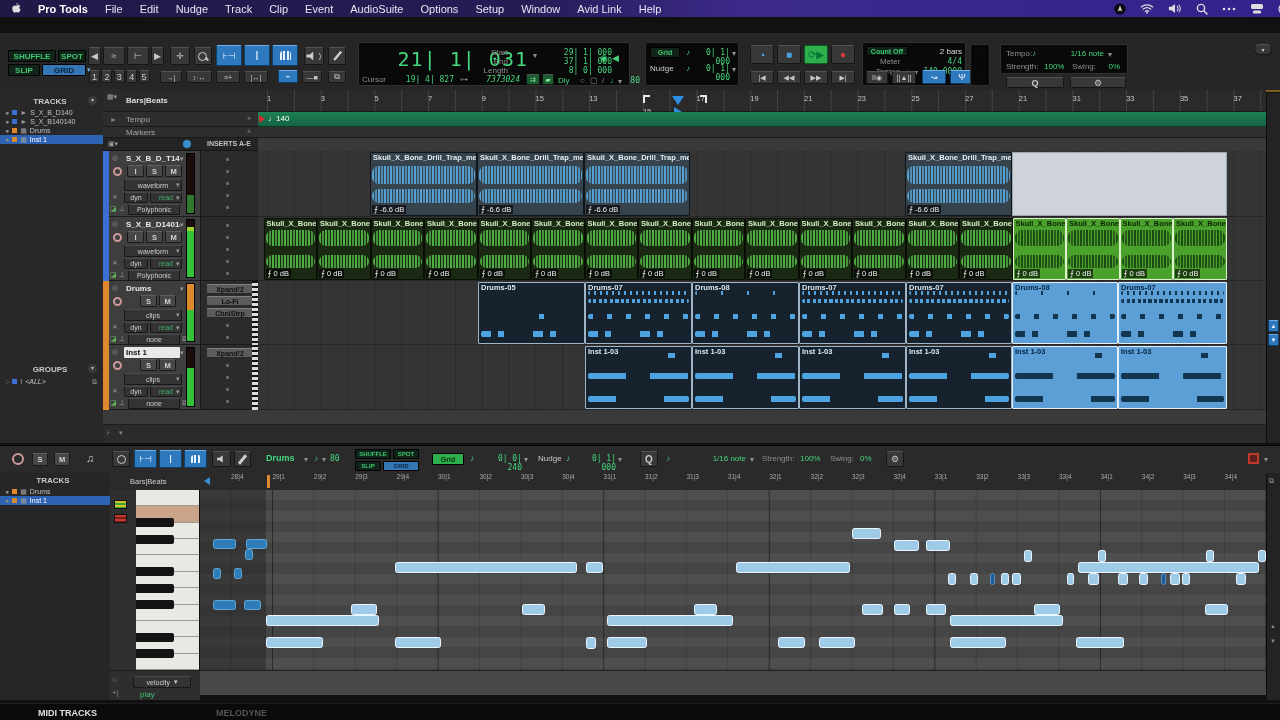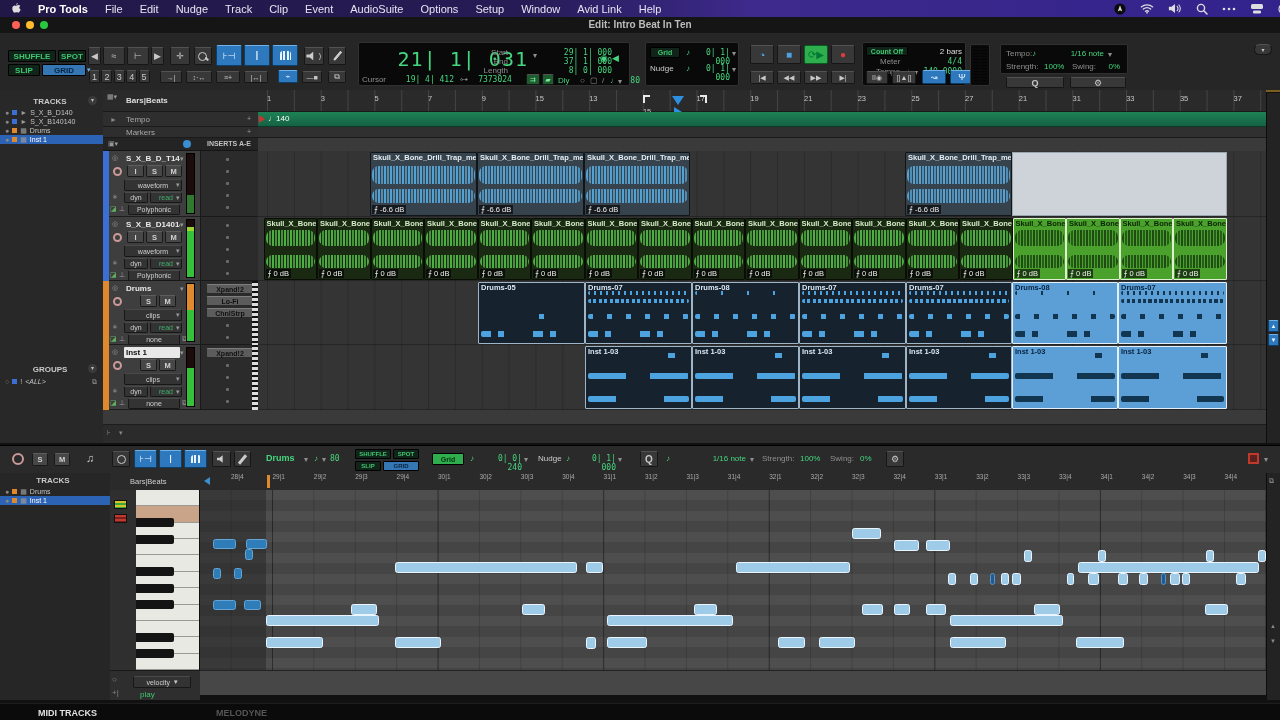--- a/index.html
+++ b/index.html
@@ -174,26 +174,20 @@
         </span>
         <span>
           <svg width="12" height="12" viewBox="0 0 12 12">
             <circle cx="6" cy="6" r="5" stroke="#ddd" fill="none" stroke-width="1.2"></circle>
             <path d="M6 3v3l2 1.4" stroke="#ddd" fill="none" stroke-width="1.1" stroke-linecap="round"></path>
           </svg>
         </span>
       </span>
   </div>
 
-  <div id="titlebar">
-    <span class="tl" style="left:12px;background:#ff5f57;"></span>
-    <span class="tl" style="left:26px;background:#febc2e;"></span>
-    <span class="tl" style="left:40px;background:#28c840;"></span>
-    <span id="wtitle">Edit: Intro Beat In Ten</span>
-  </div>
 
   <div id="toolbar">
       <div class="abs mode" style="left: 8px; top: 17px; width: 48px; height: 12px;">SHUFFLE</div>
       <div class="abs mode" style="left: 58px; top: 17px; width: 28px; height: 12px;">SPOT</div>
       <div class="abs mode" style="left: 8px; top: 31px; width: 32px; height: 12px;">SLIP</div>
       <div class="abs mode active" style="left: 42px; top: 31px; width: 44px; height: 12px;">GRID</div>
       <div class="abs " style="left: 87px; top: 31px; width: 8px; height: 12px; color: rgb(111, 177, 232); font-size: 7px; line-height: 12px;">▾</div>
       <div class="abs btn" style="left: 88px; top: 14px; width: 13px; height: 18px;">◀</div>
       <div class="abs btn" style="left: 103px; top: 14px; width: 22px; height: 18px;">≈</div>
       <div class="abs btn" style="left: 127px; top: 14px; width: 22px; height: 18px;">⊢</div>
@@ -232,23 +226,23 @@
       <div class="abs dim tiny" style="left: 533px; top: 18px; width: 8px; height: 8px;">▾</div>
       <div class="abs dim tiny" style="left: 460px; top: 15px; width: 48px; height: 8px; text-align: right;">Start</div>
       <div class="abs grn mono tiny" style="left: 512px; top: 15px; width: 100px; height: 8px; text-align: right;">29| 1| 000</div>
       <div class="abs dim tiny" style="left: 460px; top: 24px; width: 48px; height: 8px; text-align: right;">End</div>
       <div class="abs grn mono tiny" style="left: 512px; top: 24px; width: 100px; height: 8px; text-align: right;">37| 1| 000</div>
       <div class="abs dim tiny" style="left: 460px; top: 33px; width: 48px; height: 8px; text-align: right;">Length</div>
       <div class="abs grn mono tiny" style="left: 512px; top: 33px; width: 100px; height: 8px; text-align: right;">8| 0| 000</div>
       <div class="abs grn" style="left: 600px; top: 20px; width: 10px; height: 10px; font-size: 9px;">◉</div>
       <div class="abs grn" style="left: 612px; top: 20px; width: 10px; height: 10px; font-size: 9px;">◀</div>
       <div class="abs dim tiny" style="left: 362px; top: 42px; width: 32px; height: 9px;">Cursor</div>
-      <div class="abs grn mono tiny" style="left: 394px; top: 42px; width: 60px; height: 9px; text-align: right;">19| 4| 412</div>
+      <div class="abs grn mono tiny" style="left: 394px; top: 42px; width: 60px; height: 9px; text-align: right;">19| 4| 827</div>
       <div class="abs dim tiny" style="left: 460px; top: 42px; width: 10px; height: 9px;">⊶</div>
-      <div class="abs grn mono tiny" style="left: 470px; top: 42px; width: 50px; height: 9px; text-align: center;">7373024</div>
+      <div class="abs grn mono tiny" style="left: 470px; top: 42px; width: 50px; height: 9px; text-align: right; font-style: italic;">7373024</div>
       <div class="abs btn" style="left: 526px; top: 41px; width: 14px; height: 11px; background: rgb(29, 92, 46); color: rgb(127, 232, 159); font-size: 7px;">⇉</div>
       <div class="abs btn" style="left: 542px; top: 41px; width: 12px; height: 11px; background: rgb(29, 92, 46); color: rgb(127, 232, 159); font-size: 7px;">▰</div>
       <div class="abs grn tiny" style="left: 558px; top: 43px; width: 18px; height: 9px;">Dly</div>
       <div class="abs dim tiny" style="left: 580px; top: 43px; width: 8px; height: 9px;">○</div>
       <div class="abs dim tiny" style="left: 590px; top: 43px; width: 8px; height: 9px;">▢</div>
       <div class="abs dim tiny" style="left: 602px; top: 43px; width: 6px; height: 9px;">/</div>
       <div class="abs grn tiny" style="left: 610px; top: 43px; width: 8px; height: 9px;">♩</div>
       <div class="abs dim tiny" style="left: 618px; top: 44px; width: 6px; height: 8px;">▾</div>
       <div class="abs grn mono tiny" style="left: 624px; top: 43px; width: 16px; height: 9px; text-align: right;">80</div>
       <div class="abs panel" style="left: 645px; top: 9px; width: 94px; height: 44px;"></div>

